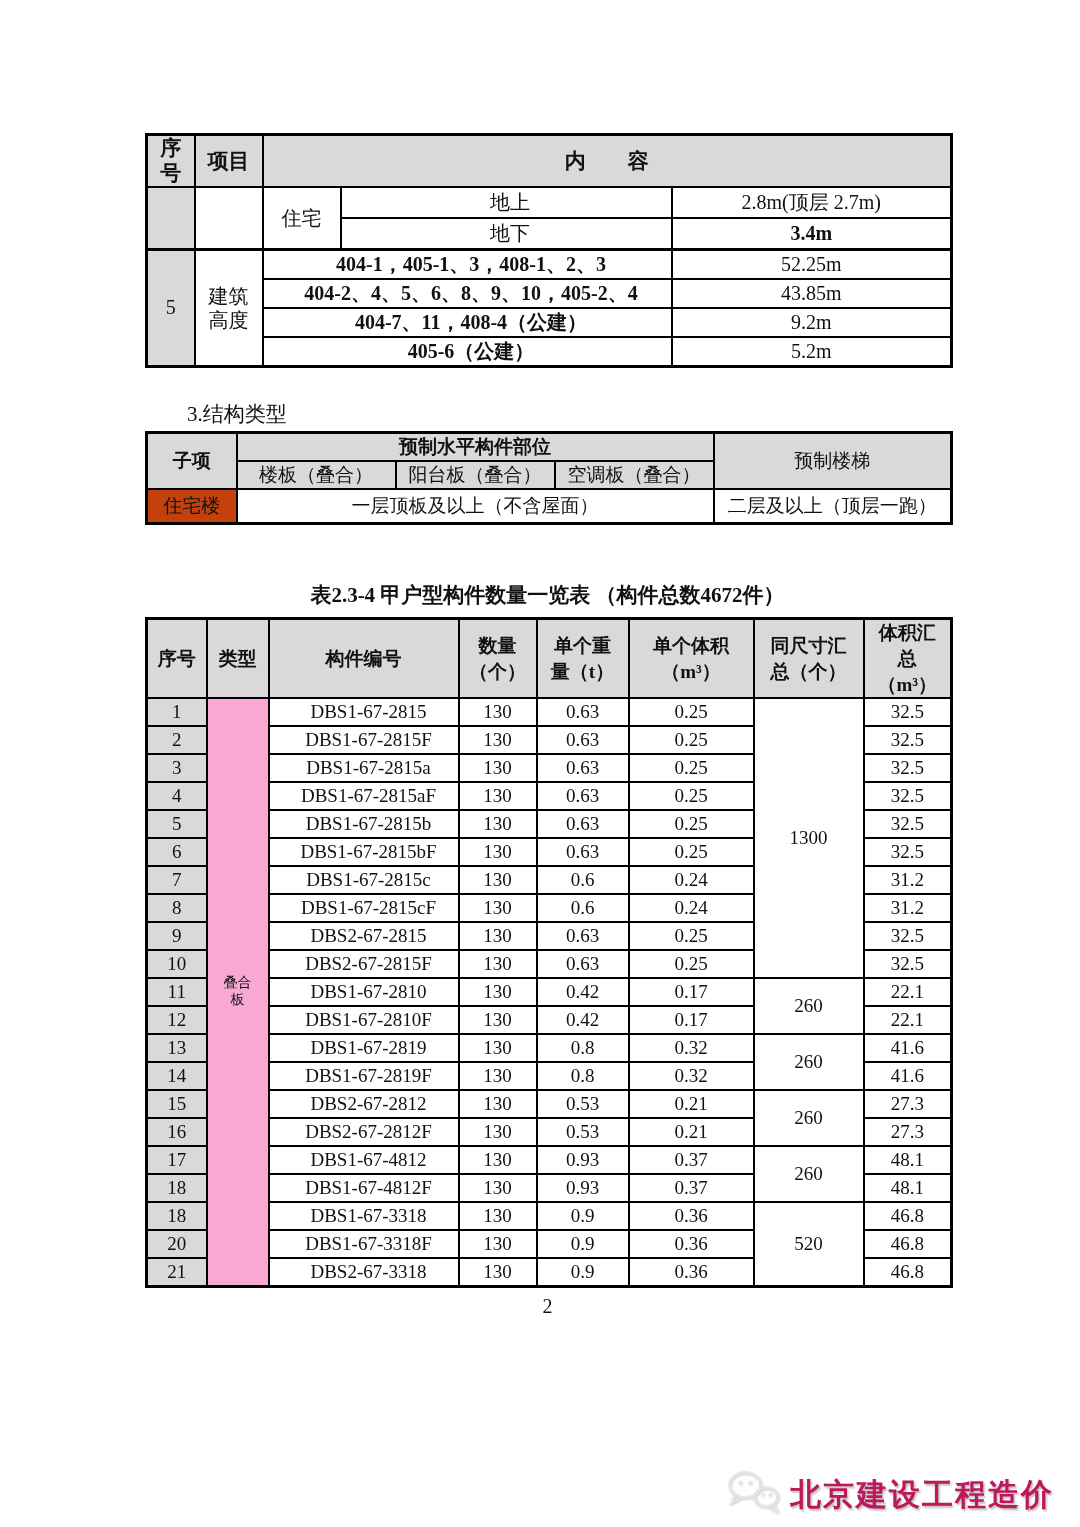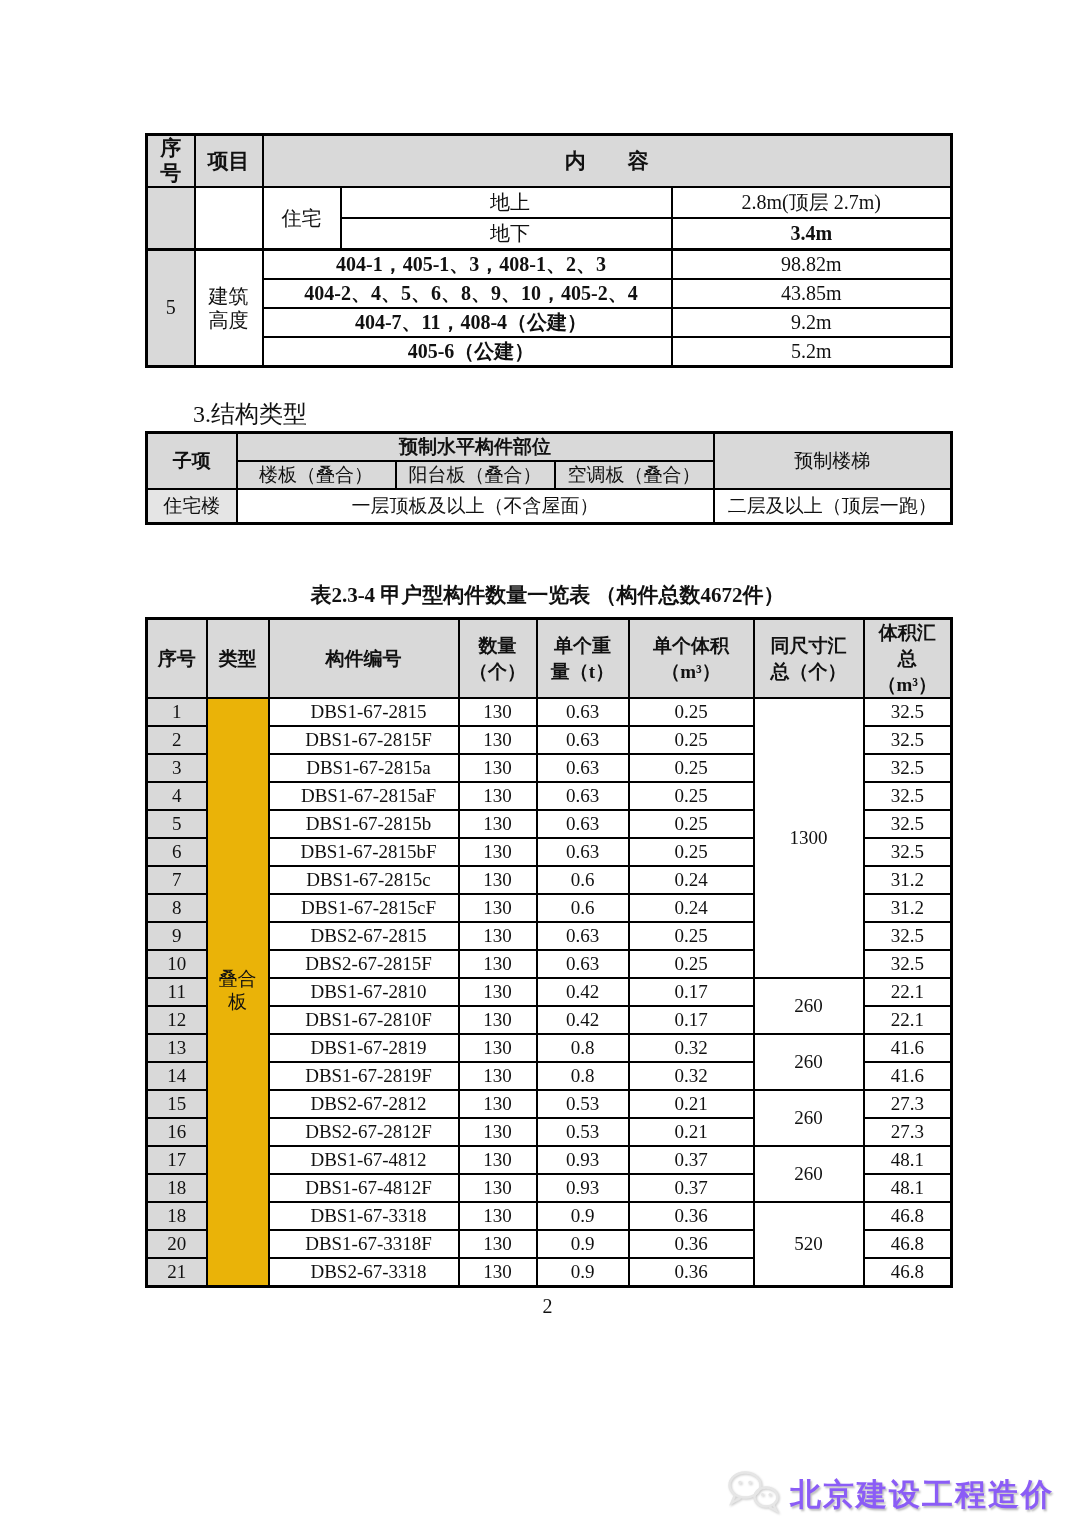--- a/index.html
+++ b/index.html
@@ -38,62 +38,62 @@
   .t1 { font-size:20px; }
   .t1 th { font-size:21px; }
   .t1 .hrow  { height:49px; }
   .t1 .rrow  { height:31px; }
   .t1 .drow  { height:27px; }
 
   
   .section { margin-top:30px; }
   .section p {
     margin:0;
-    font-size:24px;
+    font-size:21px;
     line-height:33px;
     text-indent:2em;
     text-align:justify;
   }
 
   .tbl-title {
     text-align:center;
     font-size:21px;
     font-weight:bold;
     margin:0 0 8px 0;
   }
   .title-233 { margin-top:27px; }
   .title-234 { margin-top:56px; }
 
   
   .t2 { font-size:19px; }
   .t2 .r1 { height:27px; }
   .t2 .r2 { height:27px; }
   .t2 .r3 { height:35px; }
-  .t2 td.hdr-like { background:#e5e5e5; }
+  .t2 td.hdr-like { background:#c2410c; }
   .t2 td { font-weight:normal; }
 
   
   .t4 { font-size:19px; }
   .t4 thead tr { height:62px; }
   .t4 th { font-size:19px; line-height:1.35; }
   .t4 tbody tr { height:28px; }
   .t4 .code-cell { padding-left:14px !important; }
-  .t4 .type-cell { background:#eab308; font-size:19px;font-family:Liberation Mono, monospace; }
+  .t4 .type-cell { background:#f9a8d4; font-size:14px; }
 
   .page-number {
     text-align:center;
     font-size:20px;
     margin-top:7px;
   }
 
   .watermark {
     position:absolute;
     right:26px; top:1468px;
     display:flex; align-items:center; gap:8px;
-    color:#8b5cf6;
+    color:#be185d;
     font-size:31px;
     font-weight:bold;
     letter-spacing:2px;
     text-shadow:1.5px 1.5px 2px #bfbfbf;
     white-space:nowrap;
   }
   .watermark svg { filter:drop-shadow(1px 1px 1px #c8c8c8); }
 </style>
 </head>
 <body>
@@ -125,21 +125,21 @@
       </tr>
       <tr class="rrow">
         <td class="al">地下</td>
         <td class="b">3.4m</td>
       </tr>
       <tr class="drow">
         <td rowspan="4" class="gray thick-top">5</td>
         <td rowspan="4" class="pre thick-top">建筑
 高度</td>
         <td colspan="2" class="al b thick-top">404-1，405-1、3，408-1、2、3</td>
-        <td class="thick-top">98.82m</td>
+        <td class="thick-top">52.25m</td>
       </tr>
       <tr class="drow">
         <td colspan="2" class="al b">404-2、4、5、6、8、9、10，405-2、4</td>
         <td>43.85m</td>
       </tr>
       <tr class="drow">
         <td colspan="2" class="al b">404-7、11，408-4（公建）</td>
         <td>9.2m</td>
       </tr>
       <tr class="drow">

